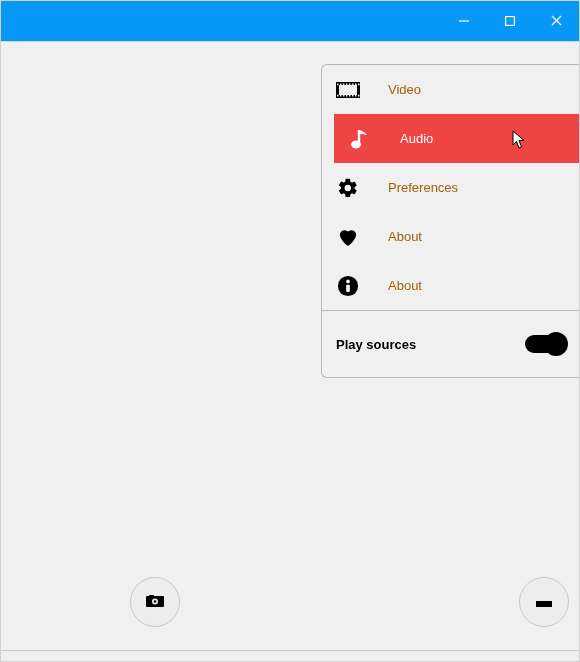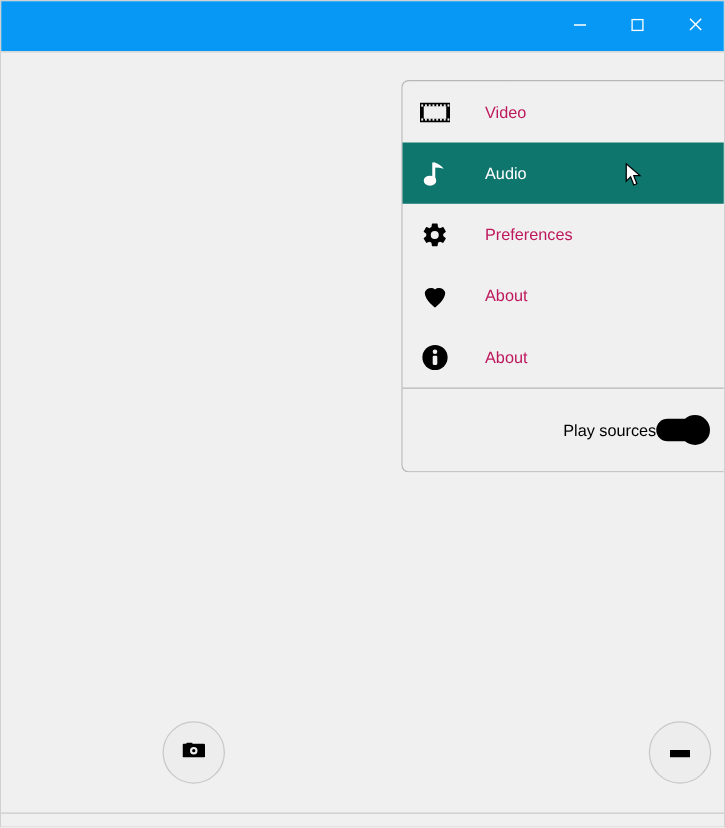--- a/index.html
+++ b/index.html
@@ -45,46 +45,48 @@
     border: 1px solid #b7b7b7;
     border-right: none;
     border-radius: 6px 0 0 6px;
   }
   .menu-item {
     display: flex;
     align-items: center;
     height: 49px;
     padding: 0 14px;
     font-size: 13px;
-    color: #be185d;
+    color: #a16207;
     position: relative;
   }
   .menu-item.selected {
-    background: #0f766e;
+    background: #ef4444;
     color: #fff;
+    margin-left: 12px;
   }
   .menu-icon {
     width: 24px;
     height: 24px;
     display: flex;
     align-items: center;
     justify-content: center;
     margin-right: 28px;
   }
   .menu-sep {
     height: 1px;
     background: #b7b7b7;
   }
   .toggle-row {
     display: flex;
     align-items: center;
-    justify-content: flex-end;
+    justify-content: space-between;
     height: 66px;
     padding: 0 14px;
     font-size: 13px;
+    font-weight: bold;
   }
   .toggle {
     width: 40px;
     height: 18px;
     background: #000;
     border-radius: 9px;
     position: relative;
   }
   .toggle .knob {
     position: absolute;

